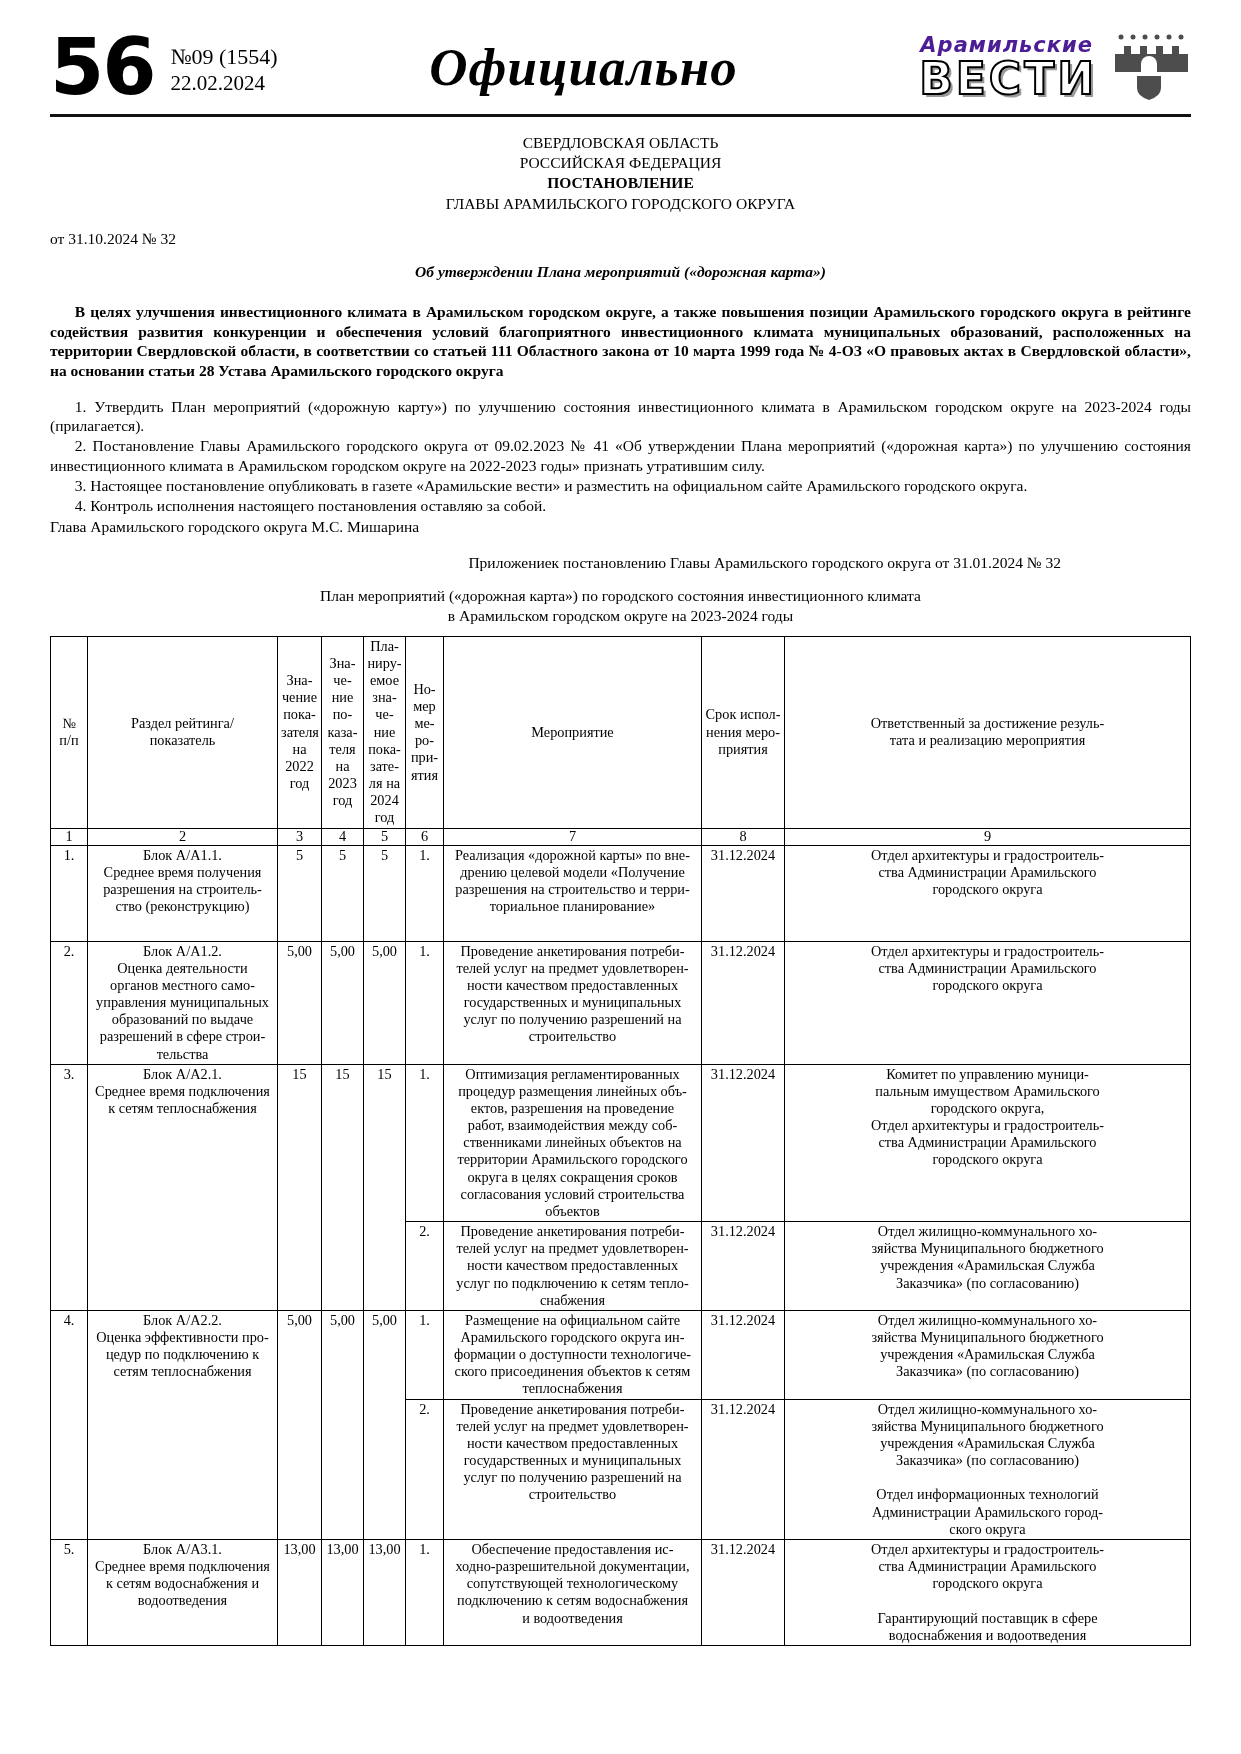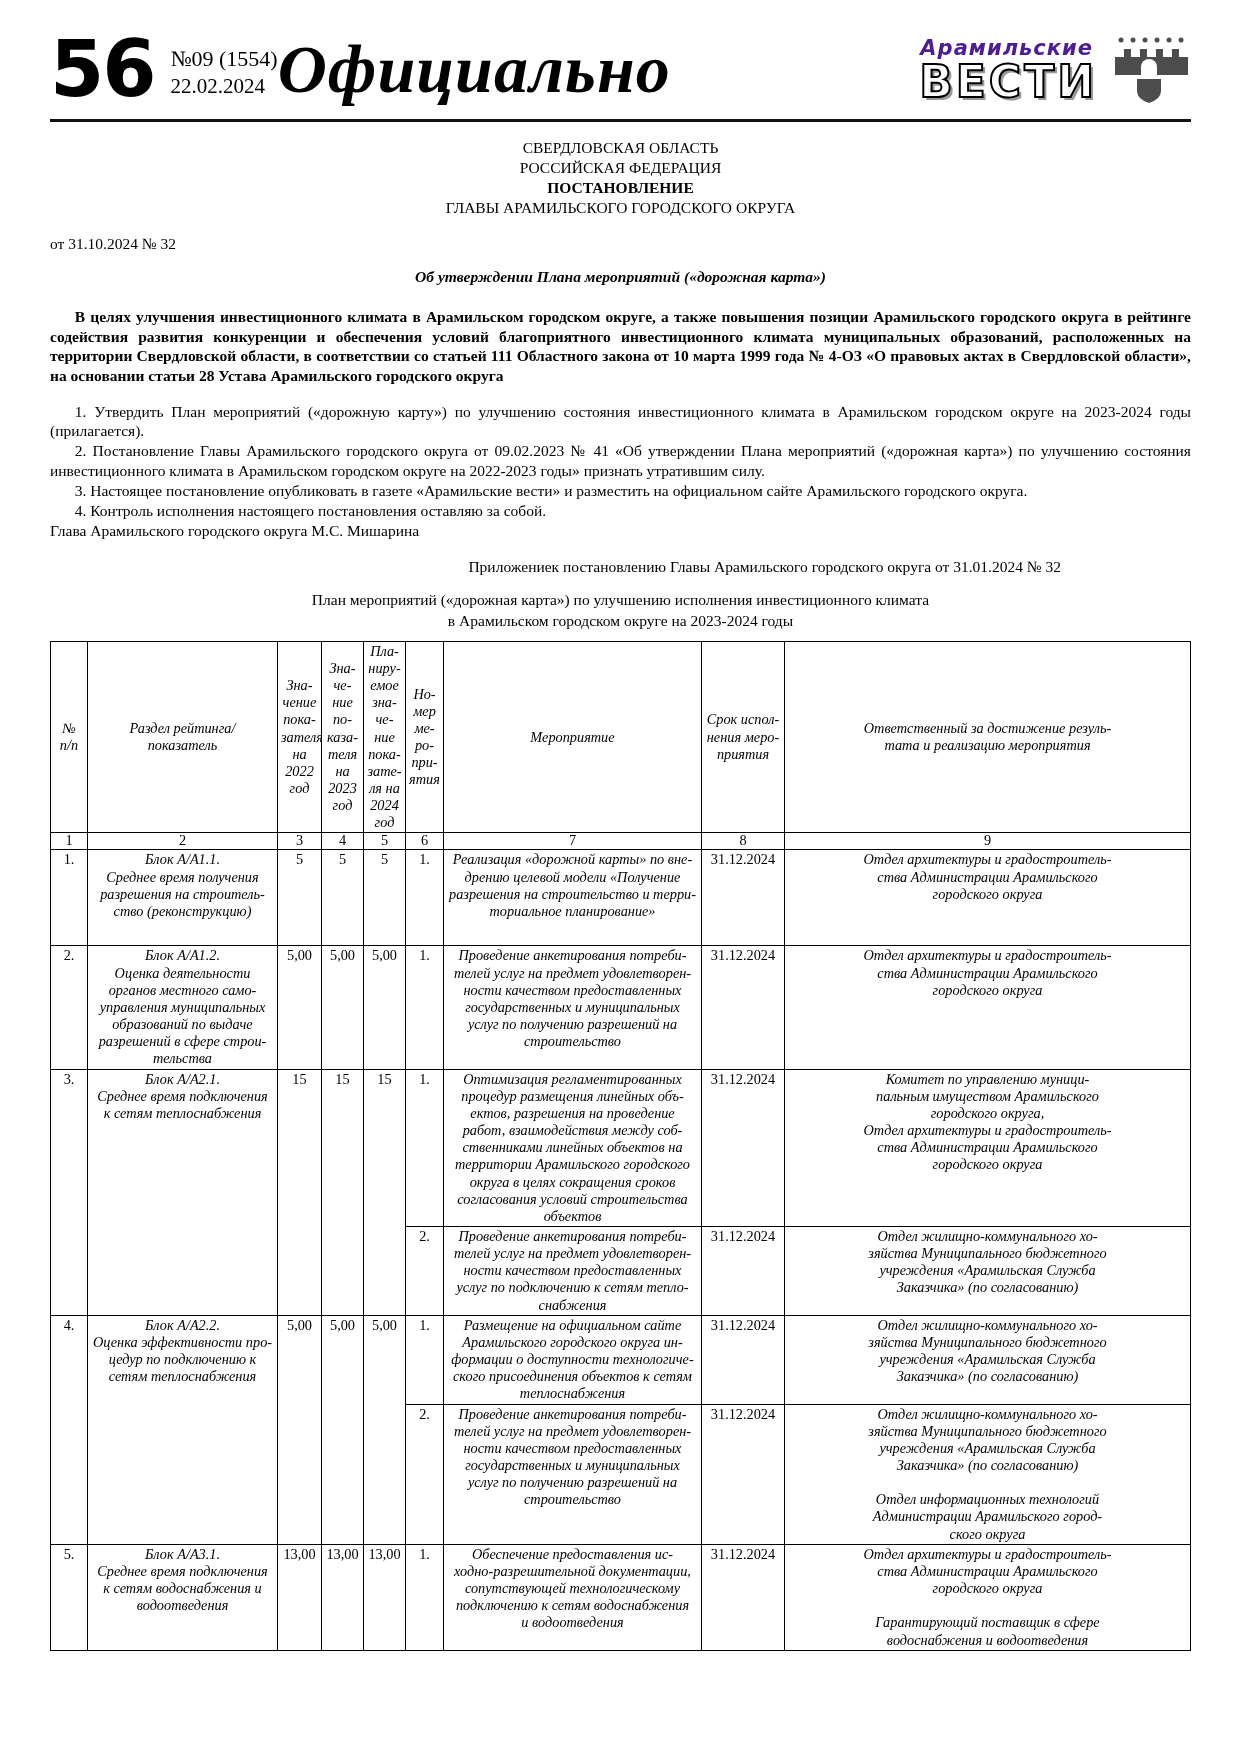--- a/index.html
+++ b/index.html
@@ -12,22 +12,22 @@
   
   .masthead{display:flex;align-items:center;margin-top:30px;}
   .pageno{
     font-family:"DejaVu Sans",sans-serif;font-weight:bold;
     font-size:78px;line-height:0.95;letter-spacing:-2px;
   }
   .issue-block{margin-left:16px;padding-top:6px;}
   .issue-no{font-size:22px;line-height:1.2;}
   .issue-date{font-size:21px;line-height:1.25;}
   .section-title{
-    flex:1;font-style:italic;font-weight:700;
-    font-size:68px;letter-spacing:1px;padding-right:30px;
+    flex:1;text-align:center;font-style:italic;font-weight:700;
+    font-size:53px;letter-spacing:1px;padding-right:30px;
   }
   .brand{display:flex;align-items:center;gap:10px;}
   .brand-text{text-align:right;}
   .brand-top{
     font-family:"DejaVu Sans",sans-serif;font-weight:bold;font-style:italic;
     font-size:21px;color:#4c1d95;letter-spacing:1px;margin-right:4px;
   }
   .brand-main{
     font-family:"DejaVu Sans",sans-serif;font-weight:800;font-size:44px;
     line-height:1;color:#fff;-webkit-text-stroke:2px #000;
@@ -57,21 +57,21 @@
   
   table.plan{
     width:100%;border-collapse:collapse;table-layout:fixed;
     font-size:14.3px;line-height:1.2;
   }
   table.plan th,table.plan td{
     border:1px solid #000;padding:1px 3px;text-align:center;
     vertical-align:top;overflow:hidden;
   }
   table.plan th{font-weight:normal;vertical-align:middle;}
-  .pre{white-space:pre-line;font-style:italic;}
+  .pre{white-space:pre-line;}
   tr.rh-head{height:168px;}
   tr.rh-nums td{height:16px;padding:0;line-height:1.1;}
   tr.rh1{height:96px;}
   tr.rh2{height:106px;}
   tr.rh3a{height:128px;}
   tr.rh3b{height:78px;}
   tr.rh4a{height:78px;}
   tr.rh4b{height:138px;}
   tr.rh5{height:100px;}
 </style>
@@ -130,21 +130,21 @@
     <p>2. Постановление Главы Арамильского городского округа от 09.02.2023 № 41 «Об утверждении Плана мероприятий («дорожная карта») по улучшению состояния инвестиционного климата в Арамильском городском округе на 2022-2023 годы» признать утратившим силу.</p>
     <p>3. Настоящее постановление опубликовать в газете «Арамильские вести» и разместить на официальном сайте Арамильского городского округа.</p>
     <p>4. Контроль исполнения настоящего постановления оставляю за собой.</p>
   </div>
 
   <div class="signature">Глава Арамильского городского округа М.С. Мишарина</div>
 
   <div class="annex">Приложениек постановлению Главы Арамильского городского округа от 31.01.2024 № 32</div>
 
   <div class="plan-title">
-    <div>План мероприятий («дорожная карта») по улучшению исполнения инвестиционного климата</div>
+    <div>План мероприятий («дорожная карта») по городского состояния инвестиционного климата</div>
     <div>в Арамильском городском округе на 2023-2024 годы</div>
   </div>
 
   <table class="plan">
     <colgroup>
       <col style="width:37px">
         <col style="width:190px">
         <col style="width:44px">
       <col style="width:42px">
         <col style="width:42px">

